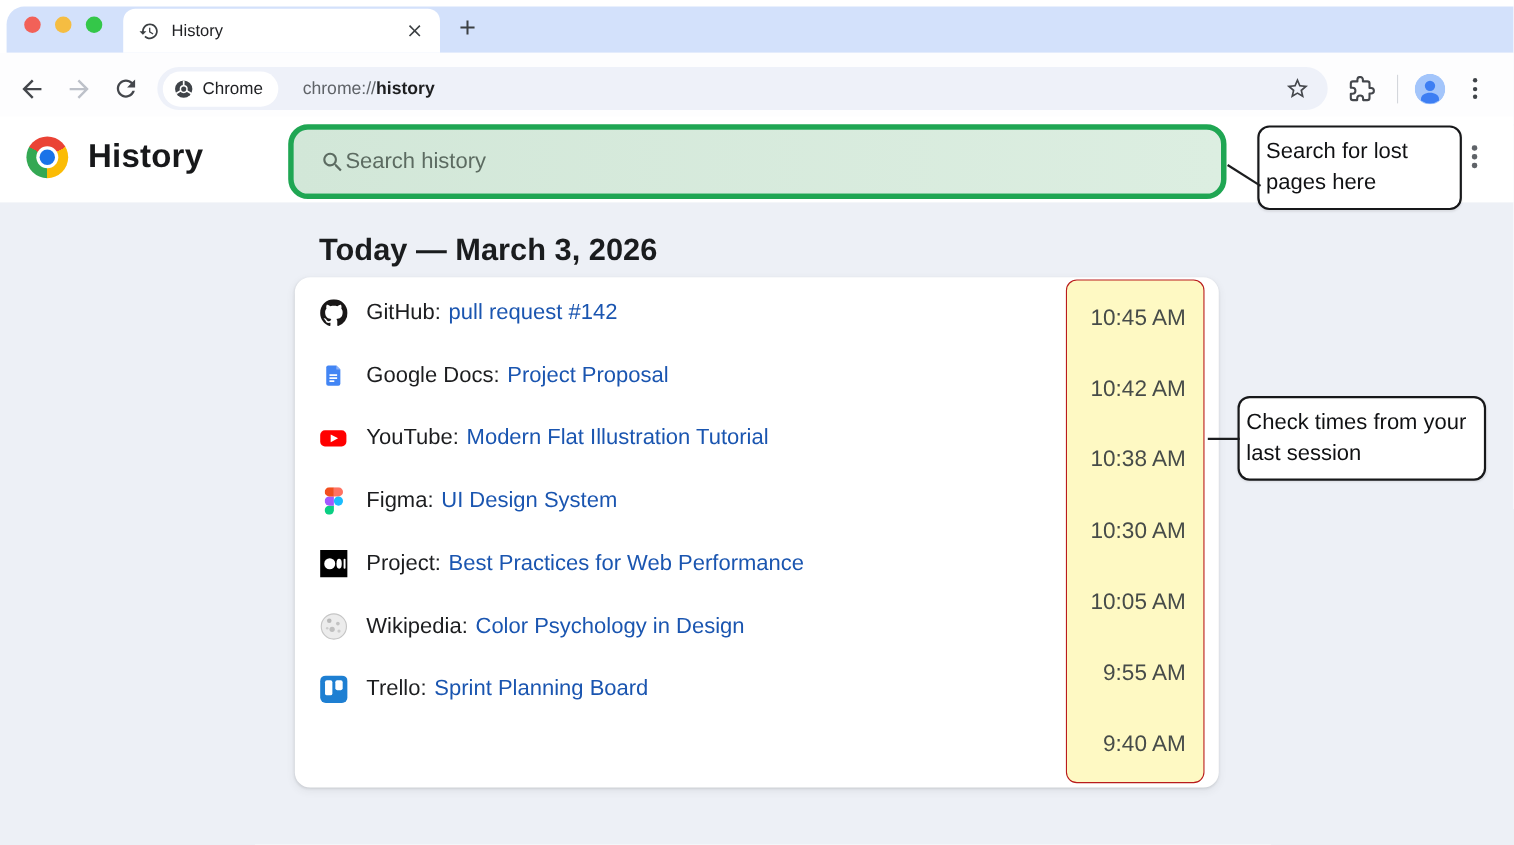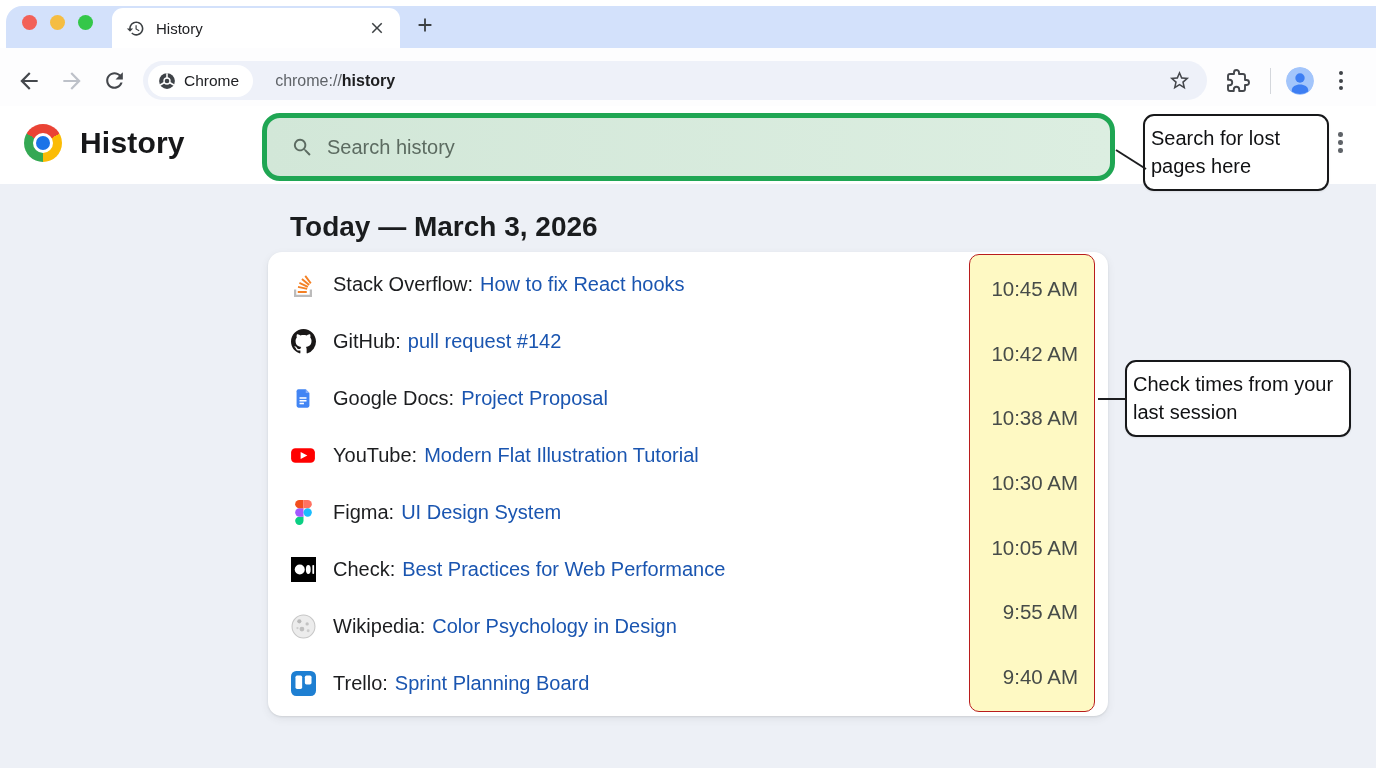--- a/index.html
+++ b/index.html
@@ -41,21 +41,21 @@
   
   .page-header { position:absolute; left:0; top:106px; width:1376px; height:78px; background:#fff; }
   .chrome-logo { position:absolute; left:24px; top:18px; width:38px; height:38px; border-radius:50%;
      background:conic-gradient(from 60deg,#fbbc05 0 120deg,#34a853 0 240deg,#ea4335 0 360deg); }
   .chrome-logo::before { content:""; position:absolute; inset:9px; border-radius:50%; background:#fff; }
   .chrome-logo::after { content:""; position:absolute; inset:12px; border-radius:50%; background:#1a73e8; }
   .page-title { position:absolute; left:80px; top:20px; font-size:30px; font-weight:700; color:#17181a; letter-spacing:.2px; }
   .search-box { position:absolute; left:262px; top:7px; width:853px; height:68px; border:5px solid #1fa653; border-radius:18px;
      background:linear-gradient(90deg,#d2e7d8,#dceee1); display:flex; align-items:center; padding-left:24px; }
   .search-ic { width:23px; height:23px; display:flex; }
-  .search-placeholder { margin-left:13px; font-size:20px; color:#5c6b61; }
+  .search-placeholder { font-size:20px; color:#5c6b61; }
   .page-kebab { position:absolute; left:1334px; top:22px; display:flex; flex-direction:column; gap:3.5px; padding:4px; }
   .page-kebab i { width:4.5px; height:4.5px; border-radius:50%; background:#5f6368; }
 
   
   .content { position:absolute; left:0; top:184px; width:1376px; height:584px; background:#edf0f6; }
   .date-heading { position:absolute; left:290px; top:27px; font-size:28px; font-weight:700; color:#1a1c1e; }
   .history-card { position:absolute; left:268px; top:68px; width:840px; height:464px; background:#fff; border-radius:14px;
      box-shadow:0 1px 2px rgba(60,64,67,.12), 0 3px 8px rgba(60,64,67,.08); padding:4px 0; }
   .row { height:57px; display:flex; align-items:center; padding-left:22px; }
   .favicon { width:26px; height:26px; flex:none; display:flex; align-items:center; justify-content:center; }
@@ -180,30 +180,20 @@
         <i></i>
       </span>
   </div>
 
   <div class="content">
     <div class="date-heading">Today — March 3, 2026</div>
     <div class="history-card">
       <div id="history-list">
           <div class="row">
             <span class="favicon">
-              <svg viewBox="0 0 32 32" width="24" height="24">
-                <path fill="#bcbbbb" d="M25 22v7H7v-7H4v10h24V22z"></path>
-                <path fill="#f48024" d="M9.1 19.7l12.2 2.6.5-2.4-12.2-2.6zM10.7 14.2l11.3 5.3 1-2.2-11.3-5.3zM13.8 8.9l9.6 8 1.6-1.9-9.6-8zM20 3l-2 1.5 7.4 10 2-1.5zM9 26.5h12V24H9z"></path>
-              </svg>
-            </span>
-            <span class="site">Stack Overflow:</span>
-            <span class="link">How to fix React hooks</span>
-          </div>
-          <div class="row">
-            <span class="favicon">
               <svg viewBox="0 0 16 16" width="25" height="25">
                 <path fill="#191717" d="M8 0C3.58 0 0 3.58 0 8c0 3.54 2.29 6.53 5.47 7.59.4.07.55-.17.55-.38 0-.19-.01-.82-.01-1.49-2.01.37-2.53-.49-2.69-.94-.09-.23-.48-.94-.82-1.13-.28-.15-.68-.52-.01-.53.63-.01 1.08.58 1.23.82.72 1.21 1.87.87 2.33.66.07-.52.28-.87.51-1.07-1.78-.2-3.64-.89-3.64-3.95 0-.87.31-1.59.82-2.15-.08-.2-.36-1.02.08-2.12 0 0 .67-.21 2.2.82.64-.18 1.32-.27 2-.27s1.36.09 2 .27c1.53-1.04 2.2-.82 2.2-.82.44 1.1.16 1.92.08 2.12.51.56.82 1.27.82 2.15 0 3.07-1.87 3.75-3.65 3.95.29.25.54.73.54 1.48 0 1.07-.01 1.93-.01 2.2 0 .21.15.46.55.38A8.01 8.01 0 0 0 16 8c0-4.42-3.58-8-8-8z"></path>
               </svg>
             </span>
             <span class="site">GitHub:</span>
             <span class="link">pull request #142</span>
           </div>
           <div class="row">
             <span class="favicon">
               <svg viewBox="0 0 24 24" width="22" height="25">
@@ -242,21 +232,21 @@
           </div>
           <div class="row">
             <span class="favicon">
               <svg viewBox="0 0 24 24" width="25" height="25">
                 <rect width="24" height="24" fill="#000"></rect>
                 <ellipse cx="8.4" cy="12" rx="4.8" ry="4.8" fill="#fff"></ellipse>
                 <ellipse cx="16.6" cy="12" rx="2.3" ry="4.3" fill="#fff"></ellipse>
                 <rect x="20.5" y="7.7" width="1.7" height="8.6" rx=".8" fill="#fff"></rect>
               </svg>
             </span>
-            <span class="site">Check:</span>
+            <span class="site">Project:</span>
             <span class="link">Best Practices for Web Performance</span>
           </div>
           <div class="row">
             <span class="favicon">
               <svg viewBox="0 0 24 24" width="25" height="25">
                 <circle cx="12" cy="12" r="11" fill="#ececec" stroke="#c6c6c6" stroke-width="1"></circle>
                 <circle cx="8" cy="7" r="2" fill="#b9b9b9"></circle>
                 <circle cx="15.5" cy="9.5" r="1.6" fill="#c2c2c2"></circle>
                 <circle cx="10.5" cy="14.5" r="2.3" fill="#bfbfbf"></circle>
                 <circle cx="16.5" cy="16" r="1.4" fill="#cccccc"></circle>

